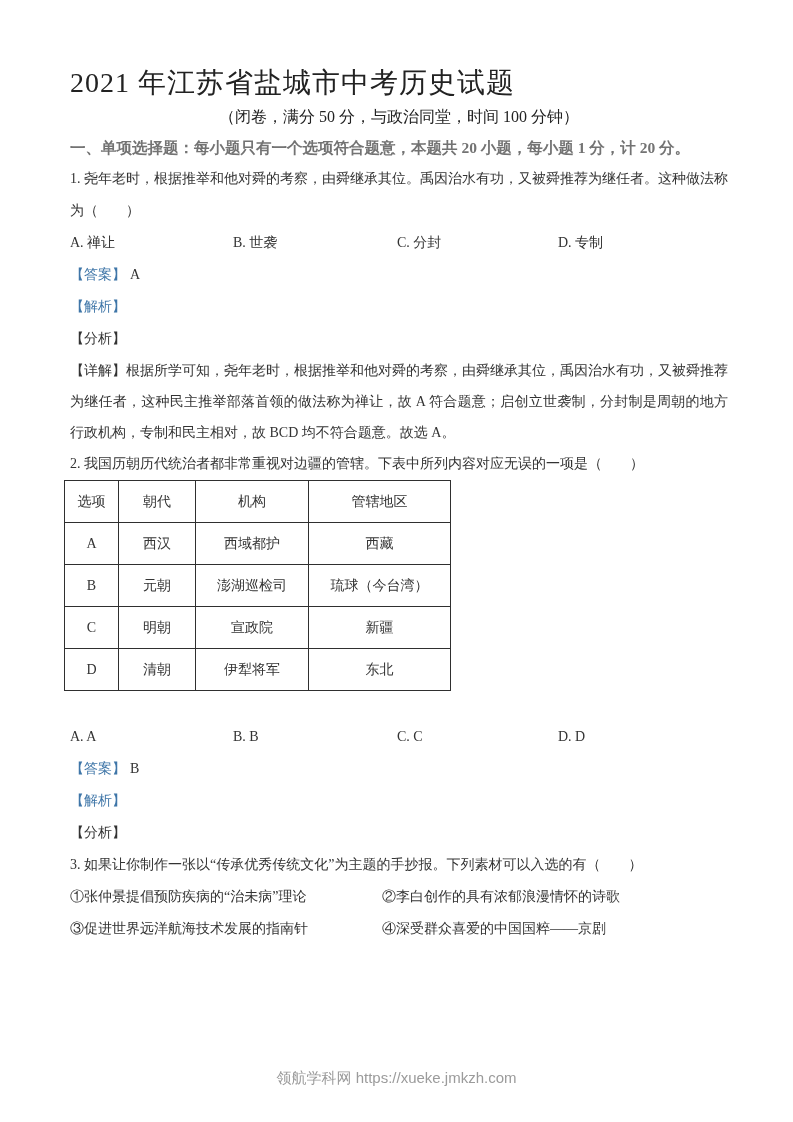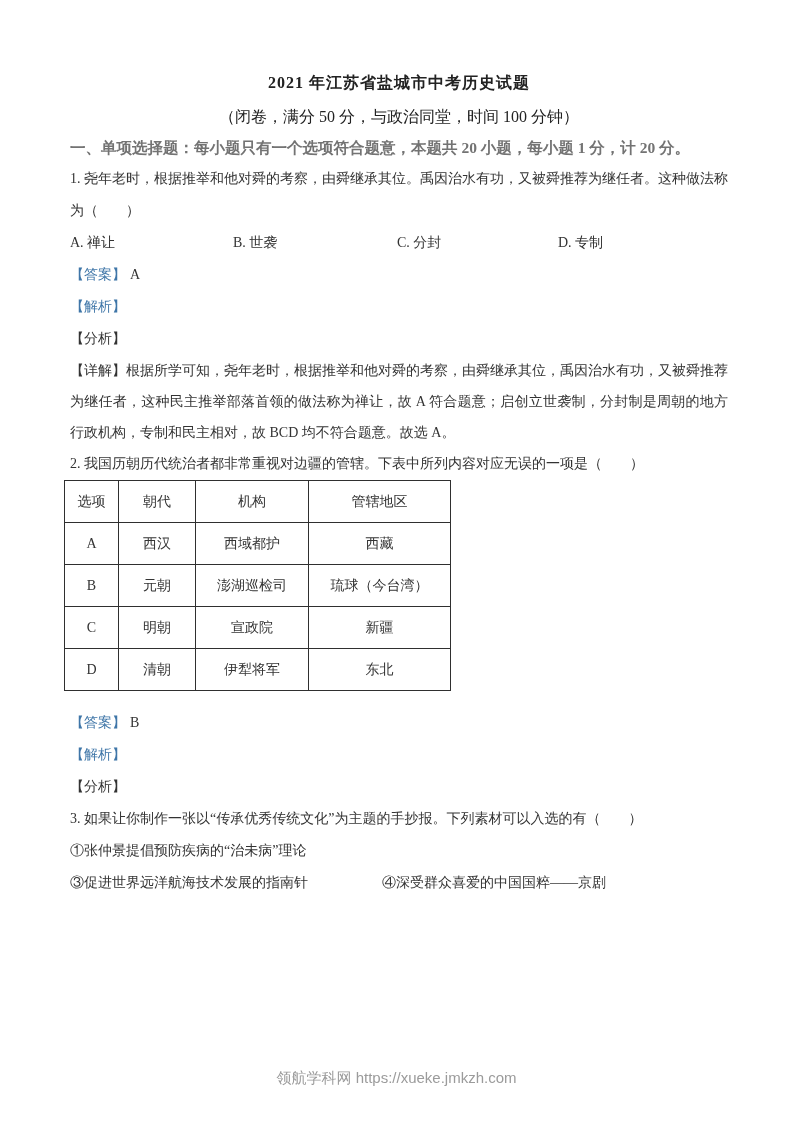--- a/index.html
+++ b/index.html
@@ -12,24 +12,24 @@
     background: #ffffff;
     color: #333333;
     font-family: "Liberation Serif", "DejaVu Serif", serif;
     font-size: 14px;
     overflow: hidden;
   }
   .content { padding: 58px 65px 0 70px; }
 
   .title {
     margin-top: 8px;
-    font-size: 16px;
-    font-weight: bold;
+    font-size: 28px;
+    font-weight: normal;
     color: #222222;
-    text-align: center;
+    text-align: left;
     line-height: 34px;
     letter-spacing: 1px;
   }
   .subtitle {
     margin-top: 3px;
     font-size: 16px;
     font-weight: normal;
     color: #222222;
     text-align: center;
     line-height: 28px;
@@ -159,35 +159,42 @@
           </tr>
           <tr>
             <td>D</td>
             <td>清朝</td>
             <td>伊犁将军</td>
             <td>东北</td>
           </tr>
         </tbody>
       </table>
 
+      <div class="options-row after-table">
+        <span class="opt-1">A. A</span>
+        <span class="opt-2">B. B</span>
+        <span class="opt-3">C. C</span>
+        <span class="opt-4">D. D</span>
+      </div>
       <p class="tag-line">
         <span class="tag-blue">【答案】</span><span class="answer-value">B</span>
       </p>
       <p class="tag-line">
         <span class="tag-blue">【解析】</span>
       </p>
       <p class="tag-line">
         <span>【分析】</span>
       </p>
     </section>
 
     <section>
       <p class="stem">3. 如果让你制作一张以“传承优秀传统文化”为主题的手抄报。下列素材可以入选的有（　　）</p>
       <div class="materials-row">
         <span class="mat-left">①张仲景提倡预防疾病的“治未病”理论</span>
+        <span>②李白创作的具有浓郁浪漫情怀的诗歌</span>
       </div>
       <div class="materials-row">
         <span class="mat-left">③促进世界远洋航海技术发展的指南针</span>
         <span>④深受群众喜爱的中国国粹——京剧</span>
       </div>
     </section>
 
   </div>
 
   <div class="footer">

